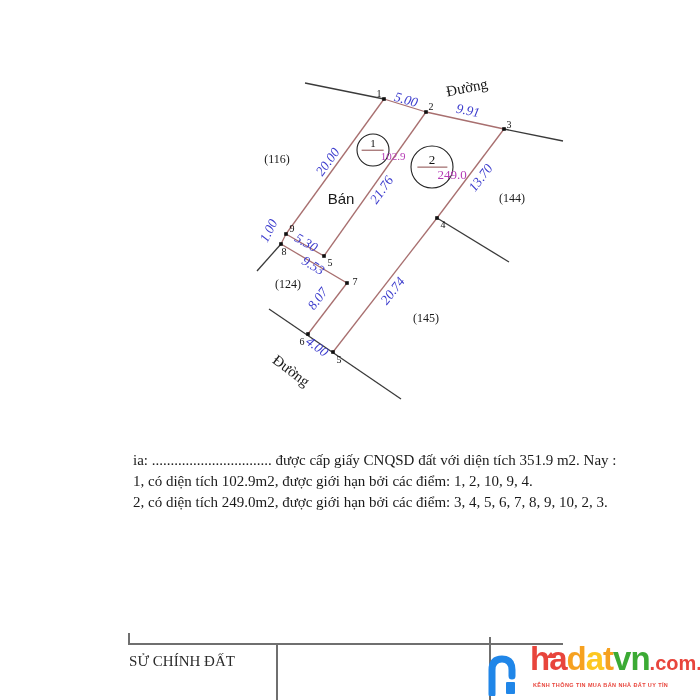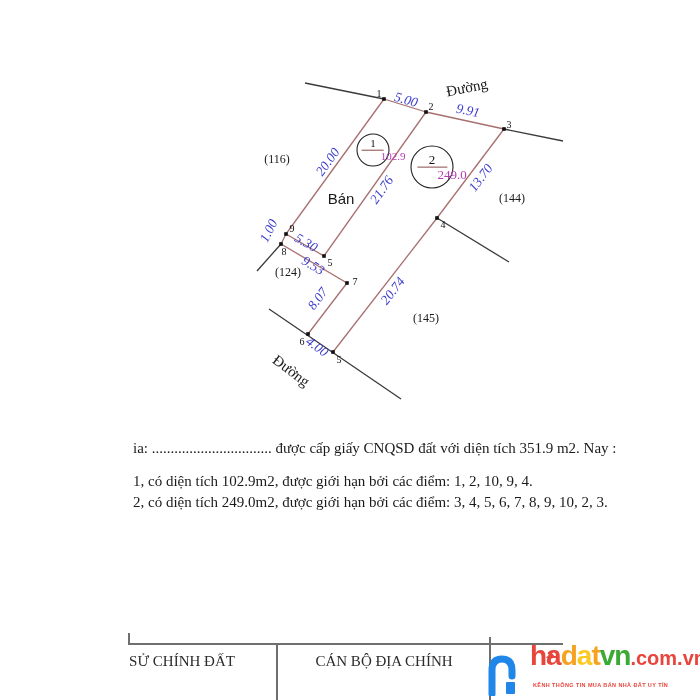--- a/index.html
+++ b/index.html
@@ -18,21 +18,21 @@
   .circle-frac .num{color:#111;}
   .circle-frac .bar{height:1.5px;background:#8a4a4a;}
   .circle-frac .area{color:#b53cb5;margin-left:40px;}
   .notes div{position:absolute;left:133px;font-size:15px;color:#1a1a1a;white-space:nowrap;}
   .tbl-line{position:absolute;background:#6f6f6f;z-index:3;}
   .cell-label{position:absolute;transform:translate(-50%,-50%);font-size:15px;color:#2b2b2b;
               white-space:nowrap;z-index:4;}
   .logo{position:absolute;left:484px;top:644px;width:212px;height:52px;z-index:5;
         font-family:"Liberation Sans",sans-serif;}
   .logo-row{position:absolute;left:0;top:0;white-space:nowrap;}
-  .logo-main{font-size:28px;font-weight:bold;letter-spacing:-1px;}
+  .logo-main{font-size:33px;font-weight:bold;letter-spacing:-1px;}
   .logo-suffix{font-size:20px;font-weight:bold;letter-spacing:0;}
   .logo-tagline{position:absolute;left:49px;top:38px;font-size:5.5px;font-weight:bold;
                 color:#e8453c;letter-spacing:0.4px;white-space:nowrap;}
   .logo-flag{position:absolute;left:62px;top:8px;width:0;height:0;z-index:6;
              border-left:5px solid transparent;border-right:5px solid transparent;
              border-bottom:6px solid #e8453c;}
   .house-svg{position:absolute;left:2px;top:10px;}
 </style>
 </head>
 <body>
@@ -86,49 +86,48 @@
       <div class="lbl ptlbl" style="left: 509px; top: 124px; transform: translate(-50%, -50%);">3</div>
       <div class="lbl ptlbl" style="left: 443px; top: 224px; transform: translate(-50%, -50%);">4</div>
       <div class="lbl ptlbl" style="left: 339px; top: 359px; transform: translate(-50%, -50%);">5</div>
       <div class="lbl ptlbl" style="left: 302px; top: 341px; transform: translate(-50%, -50%);">6</div>
       <div class="lbl ptlbl" style="left: 355px; top: 281px; transform: translate(-50%, -50%);">7</div>
       <div class="lbl ptlbl" style="left: 284px; top: 251px; transform: translate(-50%, -50%);">8</div>
       <div class="lbl ptlbl" style="left: 292px; top: 228px; transform: translate(-50%, -50%);">9</div>
       <div class="lbl ptlbl" style="left: 330px; top: 262px; transform: translate(-50%, -50%);">5</div>
       <div class="lbl region" style="left: 277px; top: 159px; transform: translate(-50%, -50%);">(116)</div>
       <div class="lbl region" style="left: 512px; top: 198px; transform: translate(-50%, -50%);">(144)</div>
-      <div class="lbl region" style="left: 288px; top: 272px; transform: translate(-50%, -50%);">(124)</div>
+      <div class="lbl region" style="left: 288px; top: 284px; transform: translate(-50%, -50%);">(124)</div>
       <div class="lbl region" style="left: 426px; top: 318px; transform: translate(-50%, -50%);">(145)</div>
       <div class="lbl region sans" style="left: 341px; top: 198px; transform: translate(-50%, -50%);">Bán</div>
       <div class="lbl roadlbl" style="left: 467px; top: 88px; transform: translate(-50%, -50%) rotate(-11deg);">Đường</div>
       <div class="lbl roadlbl" style="left: 291px; top: 371px; transform: translate(-50%, -50%) rotate(37deg);">Đường</div>
       <div class="lbl circle-frac" style="left: 373px; top: 150px; transform: translate(-50%, -50%);">
         <span class="num" style="font-size: 11px;">1</span>
         <div class="bar" style="width: 22px;"></div>
         <span class="area" style="font-size: 11px;">102.9</span>
       </div>
       <div class="lbl circle-frac" style="left: 432px; top: 167px; transform: translate(-50%, -50%);">
         <span class="num" style="font-size: 13px;">2</span>
         <div class="bar" style="width: 30px;"></div>
         <span class="area" style="font-size: 13px;">249.0</span>
       </div>
     </div>
 
   <div class="notes">
-    <div style="top:440px">ia: ................................ được cấp giấy CNQSD đất với diện tích 351.9 m2. Nay :</div>
+    <div style="top:452px">ia: ................................ được cấp giấy CNQSD đất với diện tích 351.9 m2. Nay :</div>
     <div style="top:473px">1, có diện tích 102.9m2, được giới hạn bởi các điểm: 1, 2, 10, 9, 4.</div>
     <div style="top:494px">2, có diện tích 249.0m2, được giới hạn bởi các điểm: 3, 4, 5, 6, 7, 8, 9, 10, 2, 3.</div>
   </div>
 
   <div class="tbl-line" style="left:128px;top:643px;width:435px;height:1.5px"></div>
   <div class="tbl-line" style="left:128px;top:633px;width:1.5px;height:11px"></div>
   <div class="tbl-line" style="left:276px;top:643px;width:1.5px;height:57px"></div>
   <div class="tbl-line" style="left:489px;top:637px;width:1.5px;height:63px"></div>
   <div class="cell-label" style="left:182px;top:661px">SỬ CHÍNH ĐẤT</div>
-  <div class="cell-label" style="left:384px;top:661px">CÁN BỘ ĐỊA CHÍNH</div>
 
   <div class="logo">
     <svg class="house-svg" width="36" height="42" viewBox="0 0 36 42">
       <path d="M6 40 L6 16 Q6 5 16 5 Q26 5 26 16 L26 22" fill="none" stroke="#2086e8" stroke-width="7" stroke-linecap="round" id="house-path"></path>
       <rect x="20" y="28" width="9" height="12" fill="#2086e8" rx="1"></rect>
     </svg>
     <div class="logo-row" style="left:46px;top:-4px">
       <span class="logo-main" id="logo-letters"><span style="color: rgb(232, 69, 60);">h</span><span style="color: rgb(232, 69, 60);">a</span><span style="color: rgb(246, 161, 32);">d</span><span style="color: rgb(253, 200, 33);">a</span><span style="color: rgb(246, 161, 32);">t</span><span style="color: rgb(59, 170, 52);">v</span><span style="color: rgb(59, 170, 52);">n</span></span><span class="logo-suffix" id="logo-suffix" style="color: rgb(232, 69, 60);">.com.vn</span>
     </div>
     <div class="logo-flag"></div>

